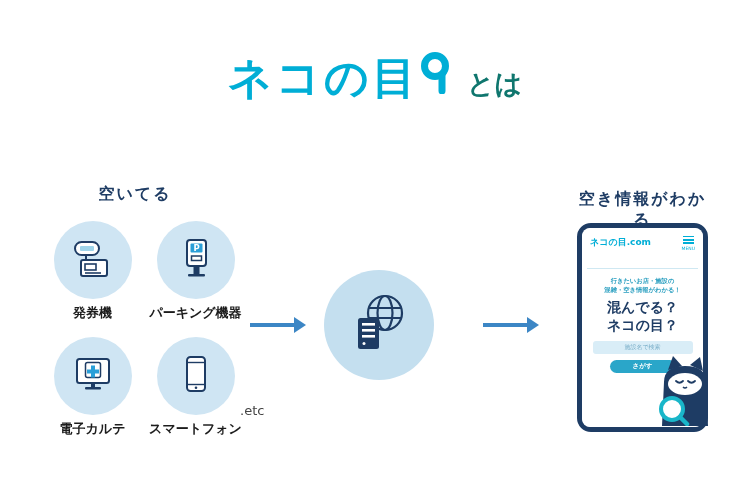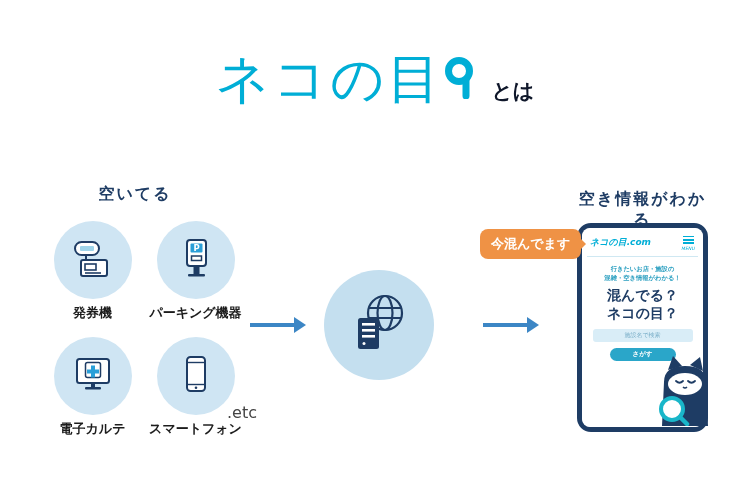--- a/index.html
+++ b/index.html
@@ -3,56 +3,56 @@
 <meta charset="utf-8">
 <style>
   * { margin:0; padding:0; box-sizing:border-box; }
   html,body { width:750px; height:500px; }
   body { font-family:"DejaVu Sans","Liberation Sans",sans-serif; background:#fff; }
   .stage { position:relative; width:750px; height:500px; background:#fff; overflow:hidden; }
 
   
   .title { position:absolute; top:52px; left:0; width:100%;
            display:flex; justify-content:center; align-items:flex-end; }
-  .logo-text { font-size:53px; font-weight:400; color:#00aed6; letter-spacing:3px; line-height:1; }
+  .logo-text { font-size:44px; font-weight:700; color:#00aed6; letter-spacing:3px; line-height:1; }
   .logo-mag { margin:0 2px 2px 2px; }
-  .title-suffix { font-size:21px; font-weight:800; color:#0f172a; margin-left:12px; padding-bottom:3px; line-height:1; }
+  .title-suffix { font-size:27px; font-weight:800; color:#0f766e; margin-left:12px; padding-bottom:3px; line-height:1; }
 
   
   .section-heading { position:absolute; font-size:16px; font-weight:800; color:#1e3c64;
                      letter-spacing:2px; text-align:center; }
   .heading-facilities { left:65px; top:184px; width:140px; }
   .heading-enduser   { left:570px; top:189px; width:145px; }
 
   
   .facilities { position:absolute; left:44px; top:221px; width:200px;
                 display:grid; grid-template-columns:1fr 1fr; column-gap:6px; row-gap:15px; }
   .facility { display:flex; flex-direction:column; align-items:center; }
   .facility .circle { width:78px; height:78px; border-radius:50%; background:#cfe5f3;
                       display:flex; align-items:center; justify-content:center; }
   .facility .label { margin-top:5px; font-size:13px; font-weight:700; color:#1c1c1c; white-space:nowrap; }
-  .etc-label { position:absolute; left:227px; top:403px; font-size:16px; color:#444; }
+  .etc-label { position:absolute; left:240px; top:403px; font-size:13px; color:#444; }
 
   
   .arrow { position:absolute; height:16px; display:flex; align-items:center; }
   .arrow .shaft { width:44px; height:4px; background:#3c86c5; }
   .arrow .head { width:0; height:0; border-top:8px solid transparent;
                  border-bottom:8px solid transparent; border-left:12px solid #3c86c5; }
   .arrow1 { left:250px; top:317px; }
   .arrow2 { left:483px; top:317px; }
 
   
   .hub { position:absolute; left:324px; top:270px; width:110px; height:110px; border-radius:50%;
          background:#c4dfef; display:flex; align-items:center; justify-content:center; }
 
   
   .phone { position:absolute; left:577px; top:223px; width:131px; height:209px; z-index:1;
            background:#fff; border:5px solid #1e3c64; border-radius:14px; }
   .phone-screen { position:relative; width:100%; height:100%; border-radius:8px; background:#fff; overflow:hidden; }
-  .p-header { display:flex; justify-content:space-between; align-items:center; padding:7px 8px 4px 8px;font-style:italic; }
+  .p-header { display:flex; justify-content:space-between; align-items:center; padding:7px 8px 16px 8px; }
   .p-logo { font-size:9px; font-weight:800; color:#00aed6; white-space:nowrap; }
   .p-menu { display:flex; flex-direction:column; align-items:center; }
   .p-menu .bar { width:11px; height:1.6px; background:#00aed6; margin:0.8px 0; }
   .p-menu .menu-label { font-size:4.5px; color:#00aed6; margin-top:1px; }
   .p-divider { height:1px; background:#cfe8f2; margin:1px 5px 0 5px; }
   .p-tagline { margin-top:7px; text-align:center; font-size:6.3px; color:#2a9fc0; line-height:1.55; font-weight:700; }
   .p-headline { margin-top:3px; text-align:center; font-size:14px; font-weight:800; color:#1e3c64; line-height:1.3; }
   .p-search { margin:7px auto 0 auto; width:100px; height:13px; background:#d9edf7; border-radius:3px;
               display:flex; align-items:center; justify-content:center; font-size:6px; color:#79aec8; }
   .p-button { margin:6px auto 0 auto; width:66px; height:13px; background:#2aa6c9; border-radius:7px;
@@ -174,21 +174,20 @@
         <rect x="15" y="32" width="13" height="2.6" fill="#fff"></rect>
         <rect x="15" y="38" width="13" height="2.6" fill="#fff"></rect>
         <rect x="15" y="44" width="13" height="2.6" fill="#fff"></rect>
         <circle cx="17" cy="52.5" r="1.5" fill="#fff"></circle>
       </svg>
     </span>
   </div>
 
   <div class="section-heading heading-enduser">空き情報がわかる</div>
 
-  <div class="bubble bubble-orange">今混んでます</div>
 
   <div class="phone">
     <div class="phone-screen">
       <div class="p-header">
         <span class="p-logo">ネコの目.com</span>
         <span class="p-menu">
           <span class="bar"></span>
             <span class="bar"></span>
             <span class="bar"></span>
           <span class="menu-label">MENU</span>

